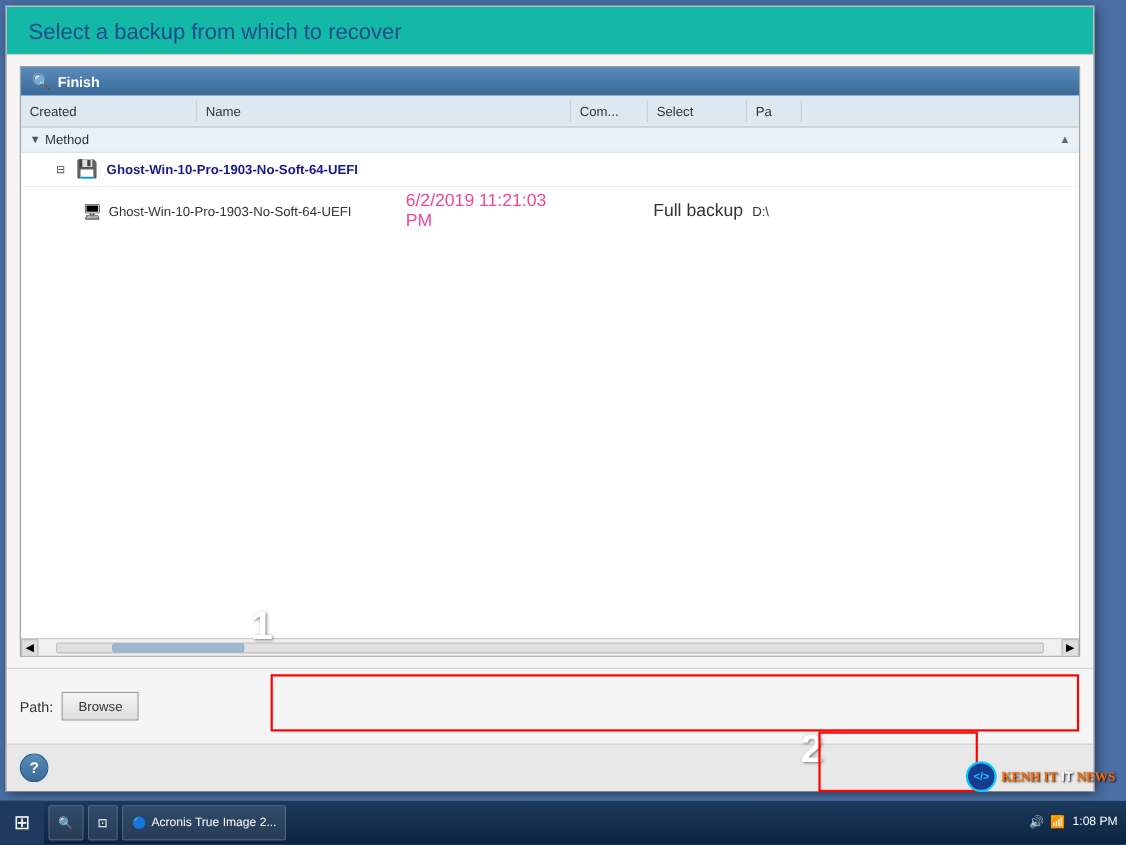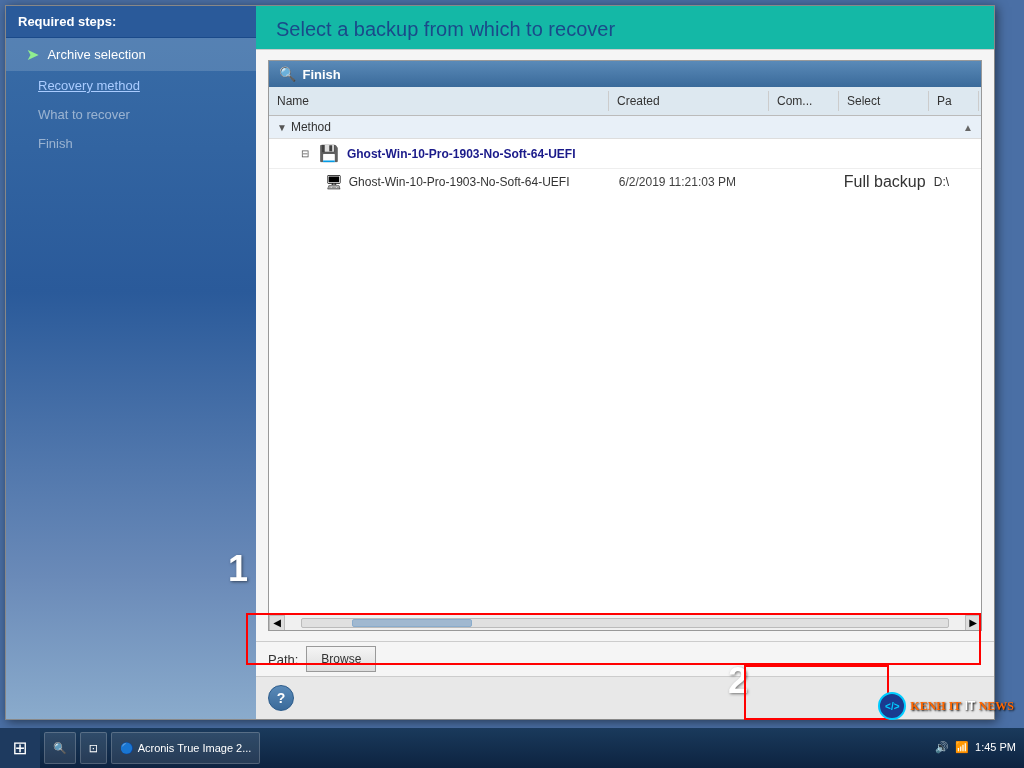--- a/index.html
+++ b/index.html
@@ -376,22 +376,22 @@
       font-size: 14px;
       margin-right: 6px;
     }
     .tree-child-name {
       width: 270px;
       font-size: 12px;
       color: #333;
     }
     .tree-child-created {
       width: 155px;
-      font-size: 12px;
-      color: #404040;
+      font-size: 16px;
+      color: #ec4899;
     }
     .tree-child-com {
       width: 70px;
       font-size: 12px;
       color: #333;
     }
     .tree-child-method {
       width: 90px;
       font-size: 16px;
       color: #333;
@@ -426,21 +426,21 @@
       border-radius: 2px;
       position: absolute;
       left: 50px;
       top: 0;
     }
 
     
     .path-bar {
       display: flex;
       align-items: center;
-      padding: 4px 12px;
+      padding: 21px 12px;
       background: #f5f5f5;
       border-top: 1px solid #ccc;
       gap: 8px;
     }
     .path-label {
       font-size: 13px;
       color: #333;
       white-space: nowrap;
     }
     .path-input {
@@ -498,57 +498,37 @@
     }
   </style>
 </head>
 <body>
 
 <div class="window">
 
 
   <div class="content">
 
-    <div class="sidebar">
-      <div class="sidebar-section-header">Required steps:</div>
-
-      <div class="sidebar-item active-arrow">
-        <span class="sidebar-arrow">➤</span>
-        <span>Archive selection</span>
-      </div>
-
-      <div class="sidebar-item" style="padding-left:32px;">
-        <span class="sidebar-item-link">Recovery method</span>
-      </div>
-
-      <div class="sidebar-item dimmed" style="padding-left:32px;">
-        <span>What to recover</span>
-      </div>
-
-      <div class="sidebar-item dimmed" style="padding-left:32px;">
-        <span>Finish</span>
-      </div>
-    </div>
 
     <div class="main-panel">
 
       <div class="main-header">
         <div class="main-title">Select a backup from which to recover</div>
       </div>
 
       <div class="details-panel">
 
         <div class="details-header">
           <span class="details-icon">🔍</span>
           <span>Finish</span>
         </div>
 
         <div class="table-header">
+          <div class="table-col col-created">Created</div>
           <div class="table-col col-name">Name</div>
-          <div class="table-col col-created">Created</div>
           <div class="table-col col-com">Com...</div>
           <div class="table-col col-method">Select</div>
           <div class="table-col col-pa">Pa</div>
         </div>
 
         <div class="table-body">
 
           <div class="group-header">
             <span class="group-toggle">▼</span>
             <span class="group-label">Method</span>
@@ -624,16 +604,16 @@
     </div>
     <div class="taskbar-item">
       <span>🔵</span>
       <span>Acronis True Image 2...</span>
     </div>
   </div>
   <div class="taskbar-tray">
     <span>🔊</span>
     <span>📶</span>
     <div class="taskbar-clock">
-      <div>1:45 PM</div>
+      <div>1:08 PM</div>
     </div>
   </div>
 </div>
 
 </body></html>

